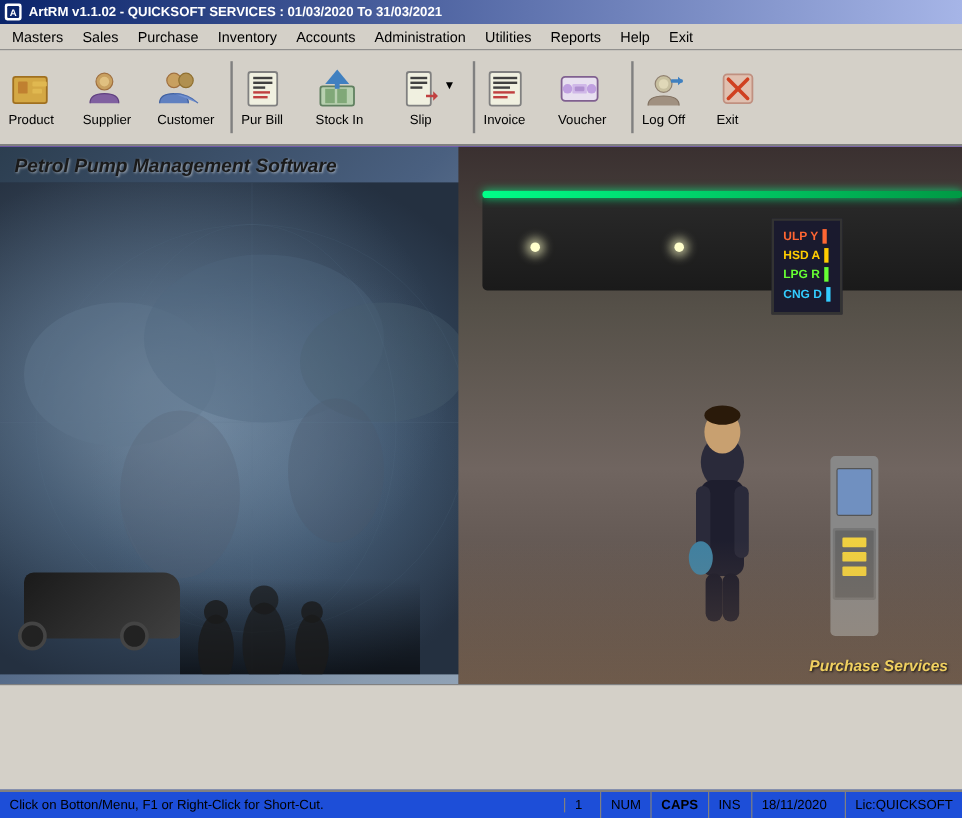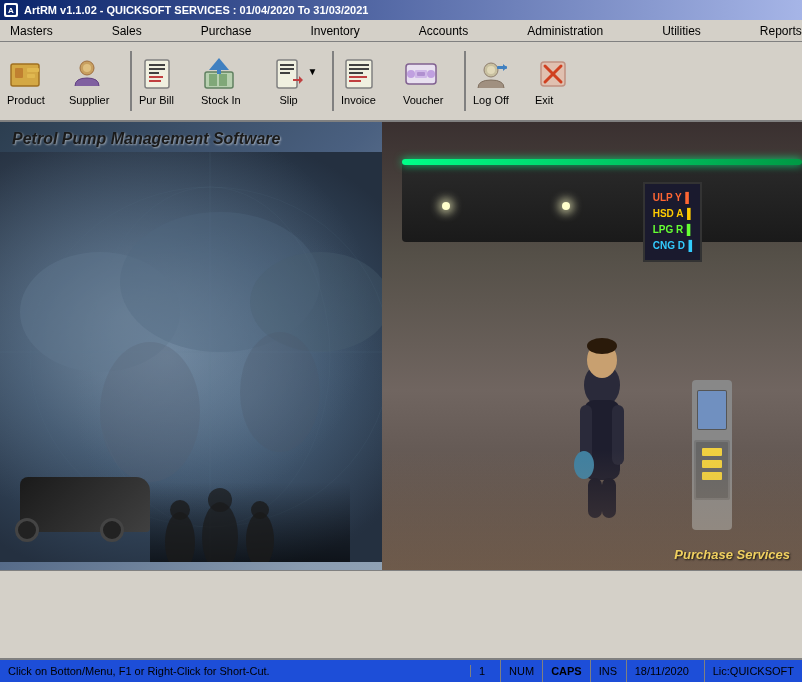--- a/index.html
+++ b/index.html
@@ -38,21 +38,20 @@
     }
 
     
     #menu-bar {
       background: #d4d0c8;
       border-bottom: 1px solid #808080;
       display: flex;
       align-items: center;
       padding: 2px 2px;
       height: 22px;
-      gap: 43px;
     }
     .menu-item {
       padding: 2px 8px;
       font-size: 12px;
       cursor: pointer;
       color: #000;
       white-space: nowrap;
     }
 
     
@@ -252,21 +251,21 @@
 </head>
 <body>
 
 <div id="title-bar">
   <div id="title-icon">
     <svg width="12" height="12" viewBox="0 0 12 12">
       <rect x="1" y="1" width="10" height="10" fill="#0a246a" rx="1"></rect>
       <text x="6" y="9" font-size="8" fill="white" text-anchor="middle" font-weight="bold">A</text>
     </svg>
   </div>
-  <span>ArtRM v1.1.02 - QUICKSOFT SERVICES : 01/04/2020 To 31/03/2021</span>
+  <span>ArtRM v1.1.02 - QUICKSOFT SERVICES : 01/03/2020 To 31/03/2021</span>
 </div>
 
 <div id="menu-bar">
   <span class="menu-item">Masters</span>
   <span class="menu-item">Sales</span>
   <span class="menu-item">Purchase</span>
   <span class="menu-item">Inventory</span>
   <span class="menu-item">Accounts</span>
   <span class="menu-item">Administration</span>
   <span class="menu-item">Utilities</span>
@@ -293,20 +292,31 @@
     <div class="toolbar-icon">
       <svg width="36" height="36" viewBox="0 0 36 36">
         <circle cx="18" cy="12" r="7" fill="#c8a060" stroke="#a07040" stroke-width="1"></circle>
         <path d="M6 30 Q6 22 18 22 Q30 22 30 30" fill="#8060a0" stroke="#604080" stroke-width="1"></path>
         <circle cx="18" cy="12" r="4" fill="#e0c080"></circle>
       </svg>
     </div>
     <span>Supplier</span>
   </div>
 
+  <div class="toolbar-btn">
+    <div class="toolbar-icon">
+      <svg width="36" height="36" viewBox="0 0 36 36">
+        <circle cx="14" cy="11" r="6" fill="#c8a060" stroke="#a07040" stroke-width="1"></circle>
+        <circle cx="24" cy="11" r="6" fill="#b09050" stroke="#907030" stroke-width="1"></circle>
+        <path d="M2 30 Q2 22 14 22 Q26 22 26 30" fill="#6080c0" stroke="#4060a0" stroke-width="1"></path>
+        <path d="M14 22 Q26 22 34 30 L34 30" fill="#7090d0" stroke="#5070b0" stroke-width="1"></path>
+      </svg>
+    </div>
+    <span>Customer</span>
+  </div>
 
   <div class="toolbar-sep"></div>
 
   <div class="toolbar-btn">
     <div class="toolbar-icon">
       <svg width="36" height="36" viewBox="0 0 36 36">
         <rect x="6" y="4" width="24" height="28" rx="2" fill="#f0f0e0" stroke="#808080" stroke-width="1.5"></rect>
         <rect x="10" y="8" width="16" height="2" fill="#404040"></rect>
         <rect x="10" y="12" width="16" height="2" fill="#404040"></rect>
         <rect x="10" y="16" width="10" height="2" fill="#404040"></rect>

